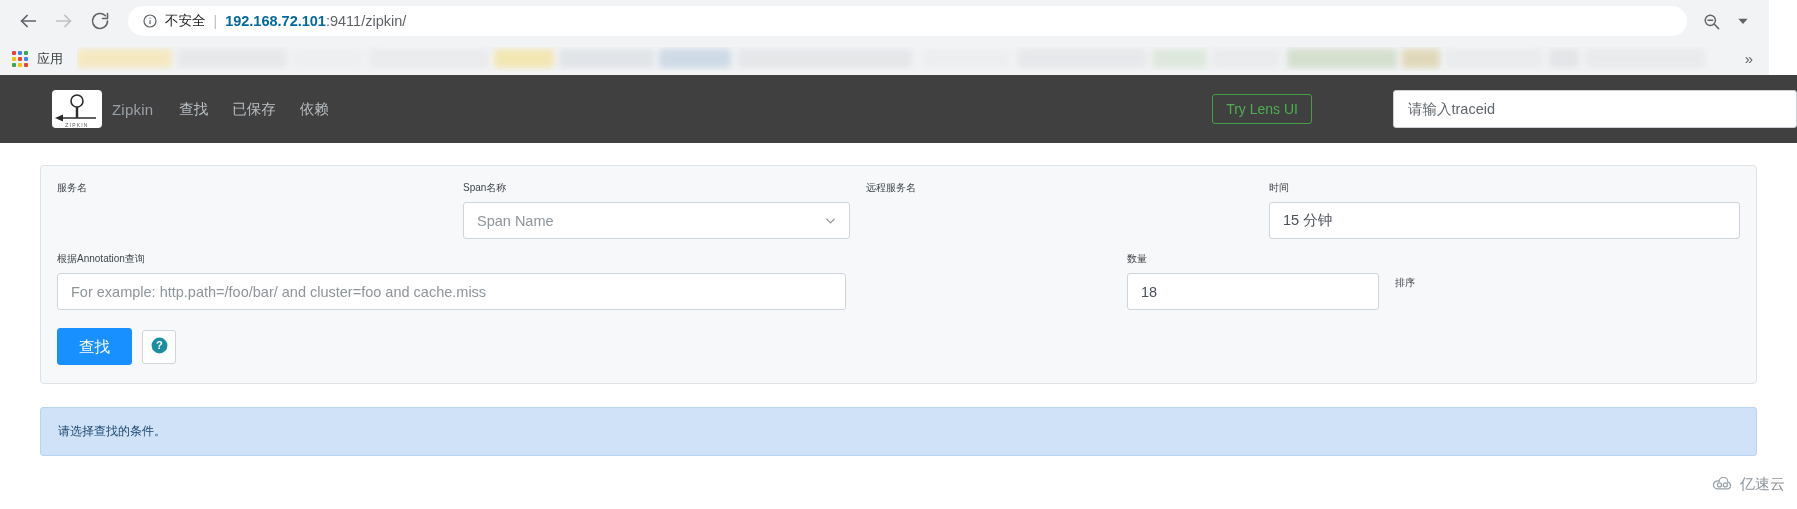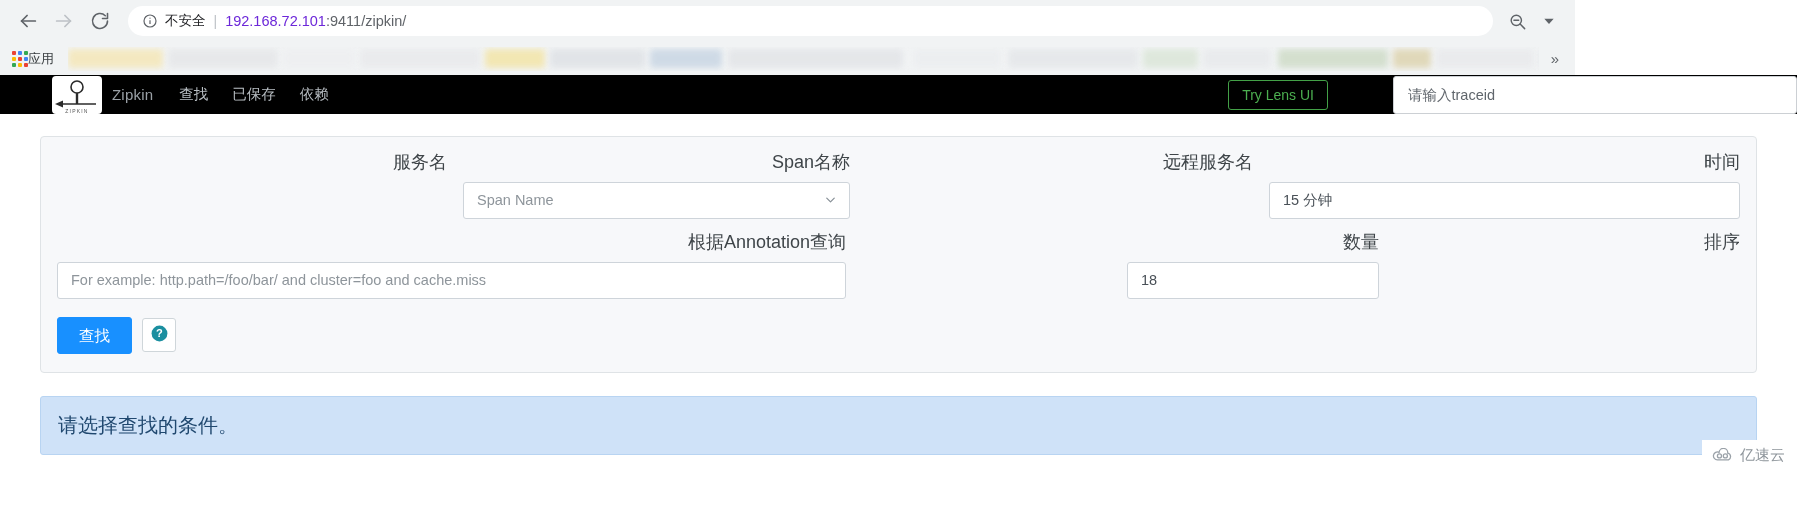--- a/index.html
+++ b/index.html
@@ -6,21 +6,21 @@
   html, body {
     margin: 0; padding: 0;
     width: 1797px; height: 509px;
     overflow: hidden;
     background: #ffffff;
     font-family: "Liberation Sans", "DejaVu Sans", sans-serif;
   }
 
   
   .browser-chrome {
-    width: 1575px;
+    width: 1769px;
     background: #f1f3f4;
     position: relative;
   }
   .toolbar-row {
     height: 42px;
     display: flex;
     align-items: center;
     padding: 0 10px;
     background: #f1f3f4;
   }
@@ -59,21 +59,21 @@
     color: #202124;
     font-size: 13.5px;
     flex: 0 0 auto;
   }
   .sec-divider {
     color: #bdc1c6;
     margin: 0 8px;
     flex: 0 0 auto;
     font-size: 14px;
   }
-  .url-host { color: #6d28d9; }
+  .url-host { color: #0369a1; font-weight: bold; }
   .url-rest { color: #5f6368; }
 
   .toolbar-right {
     display: flex; align-items: center;
     flex: 0 0 auto;
     color: #5f6368;
   }
   .toolbar-right .nav-btn { width: 32px; height: 32px; }
 
   
@@ -90,21 +90,21 @@
     display: grid;
     grid-template-columns: repeat(3, 4px);
     grid-template-rows: repeat(3, 4px);
     gap: 2px;
     flex: 0 0 auto;
   }
   .apps-grid i { display:block; width:4px; height:4px; border-radius:1px; }
   .apps-label {
     font-size: 13px;
     color: #3c4043;
-    margin-left: 0;
+    margin-left: 9px;
     margin-right: 14px;
     flex: 0 0 auto;
   }
   .blur-strip {
     flex: 1 1 auto;
     height: 24px;
     position: relative;
     overflow: hidden;
   }
   .blur-strip span {
@@ -124,22 +124,22 @@
   }
   .chrome-shadow {
     position: absolute;
     left: 0; right: 0; bottom: -4px;
     height: 4px;
     background: linear-gradient(to bottom, rgba(0,0,0,.13), rgba(0,0,0,0));
   }
 
   
   .zk-navbar {
-    height: 39px;
-    background: #000000;
+    height: 68px;
+    background: #404040;
     display: flex;
     align-items: center;
     padding: 0 0 0 52px;
     position: relative;
   }
   .zk-brand {
     display: flex;
     align-items: center;
     flex: 0 0 auto;
   }
@@ -167,21 +167,21 @@
   .zk-link {
     color: #b9bfc4;
     font-size: 14.5px;
     text-decoration: none;
   }
   .zk-right {
     margin-left: auto;
     display: flex;
     align-items: center;
     padding-right: 0px;
-    gap: 18px;
+    gap: 34px;
   }
   .lens-btn {
     border: 1px solid #43a047;
     color: #4caf50;
     background: transparent;
     font-size: 14px;
     padding: 7px 13px;
     border-radius: 3px;
     line-height: 1;
     font-family: inherit;
@@ -214,25 +214,24 @@
     background: #f7f8fa;
     padding: 16px 16px 18px 16px;
   }
   .form-row {
     display: flex;
     gap: 16px;
   }
   .form-row + .form-row { margin-top: 14px; }
   .field { display: flex; flex-direction: column; }
   .field-label {
-    font-size: 18px;
+    font-size: 10px;
     color: #3f4549;
     margin-bottom: 9px;
     line-height: 1.1;
-    text-align: right;
   }
   .control {
     height: 37px;
     background: #ffffff;
     border: 1px solid #ced4da;
     border-radius: 3px;
     font-size: 14.5px;
     color: #495057;
     padding: 0 13px;
     display: flex;
@@ -256,21 +255,21 @@
   input.control::placeholder { color: #8e959b; }
 
   
   .w-service   { width: 390px; }
   .w-span      { width: 387px; }
   .w-remote    { width: 387px; }
   .w-time      { flex: 1 1 auto; min-width: 330px; }
   .w-annot     { width: 789px; }
   .w-duration  { width: 249px; }
   .w-count     { width: 252px; }
-  .w-sort      { flex: 1 1 auto; min-width: 330px; }
+  .w-sort      { flex: 1 1 auto; min-width: 330px; margin-top: 24px; }
 
   .btn-row {
     display: flex;
     align-items: center;
     gap: 10px;
     margin-top: 18px;
   }
   .btn-find {
     background: #1890ff;
     color: #ffffff;
@@ -290,21 +289,21 @@
     align-items: center;
     justify-content: center;
     padding: 0;
   }
   .alert-info {
     margin-top: 23px;
     background: #cfe2f8;
     border: 1px solid #b8d4f2;
     border-radius: 3px;
     color: #20486f;
-    font-size: 20px;
+    font-size: 12px;
     padding: 15px 17px;
   }
 
   
   .watermark {
     position: absolute;
     right: 0px; bottom: 0px;
     background: #ffffff;
     padding: 6px 12px 6px 10px;
     display: flex;

